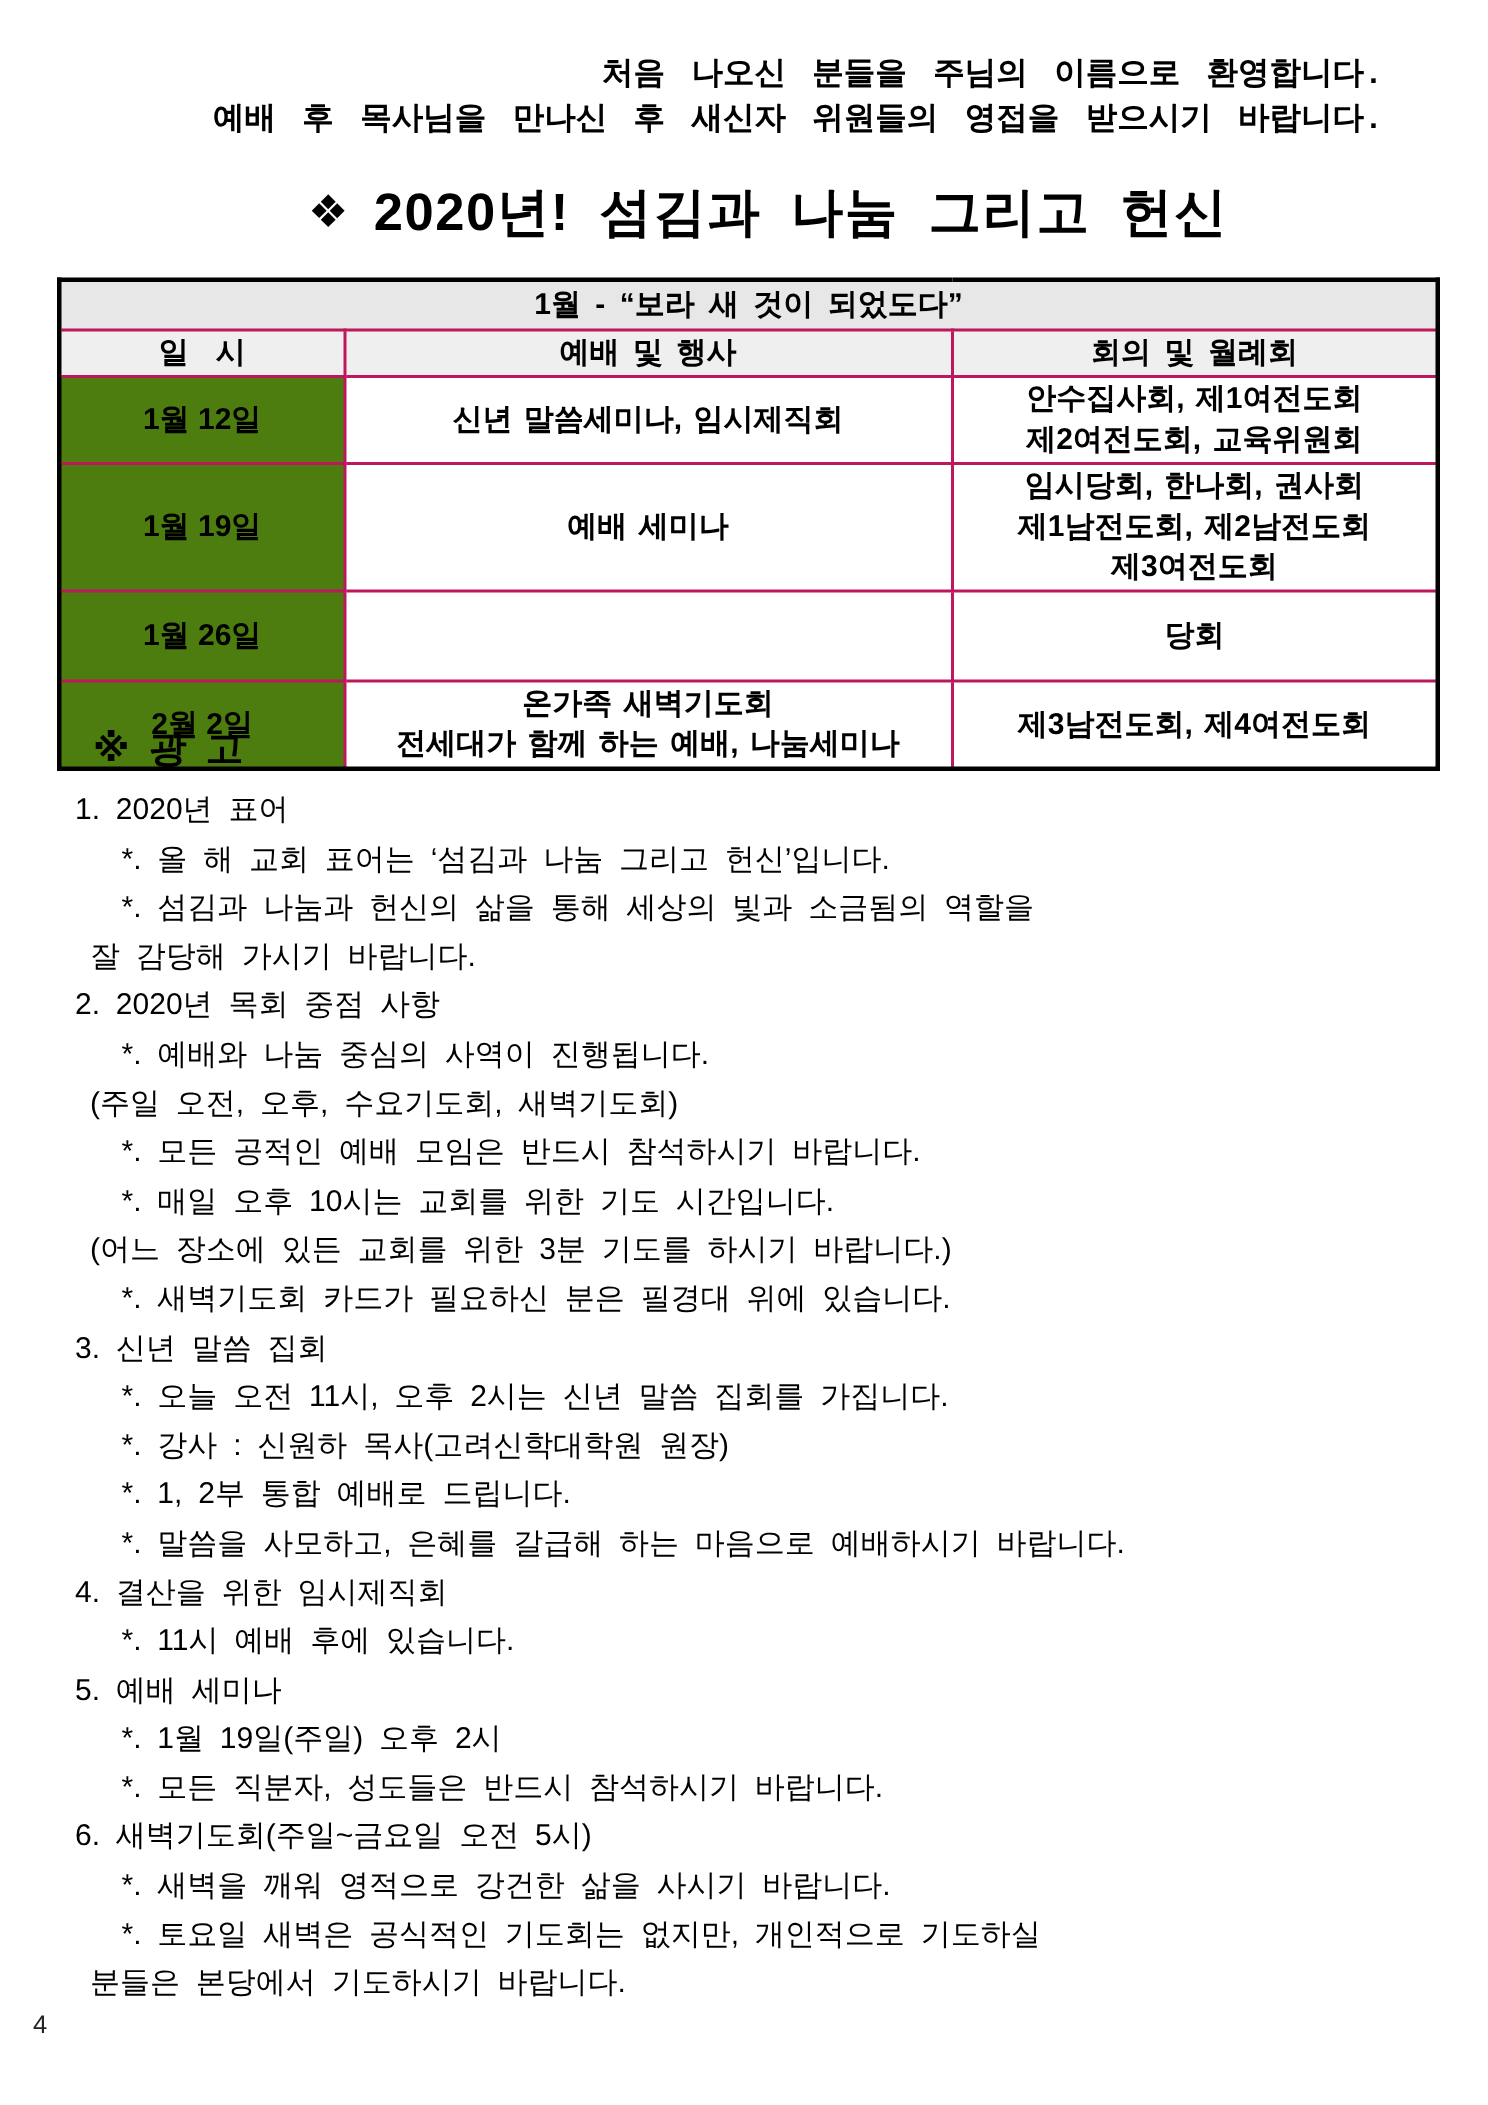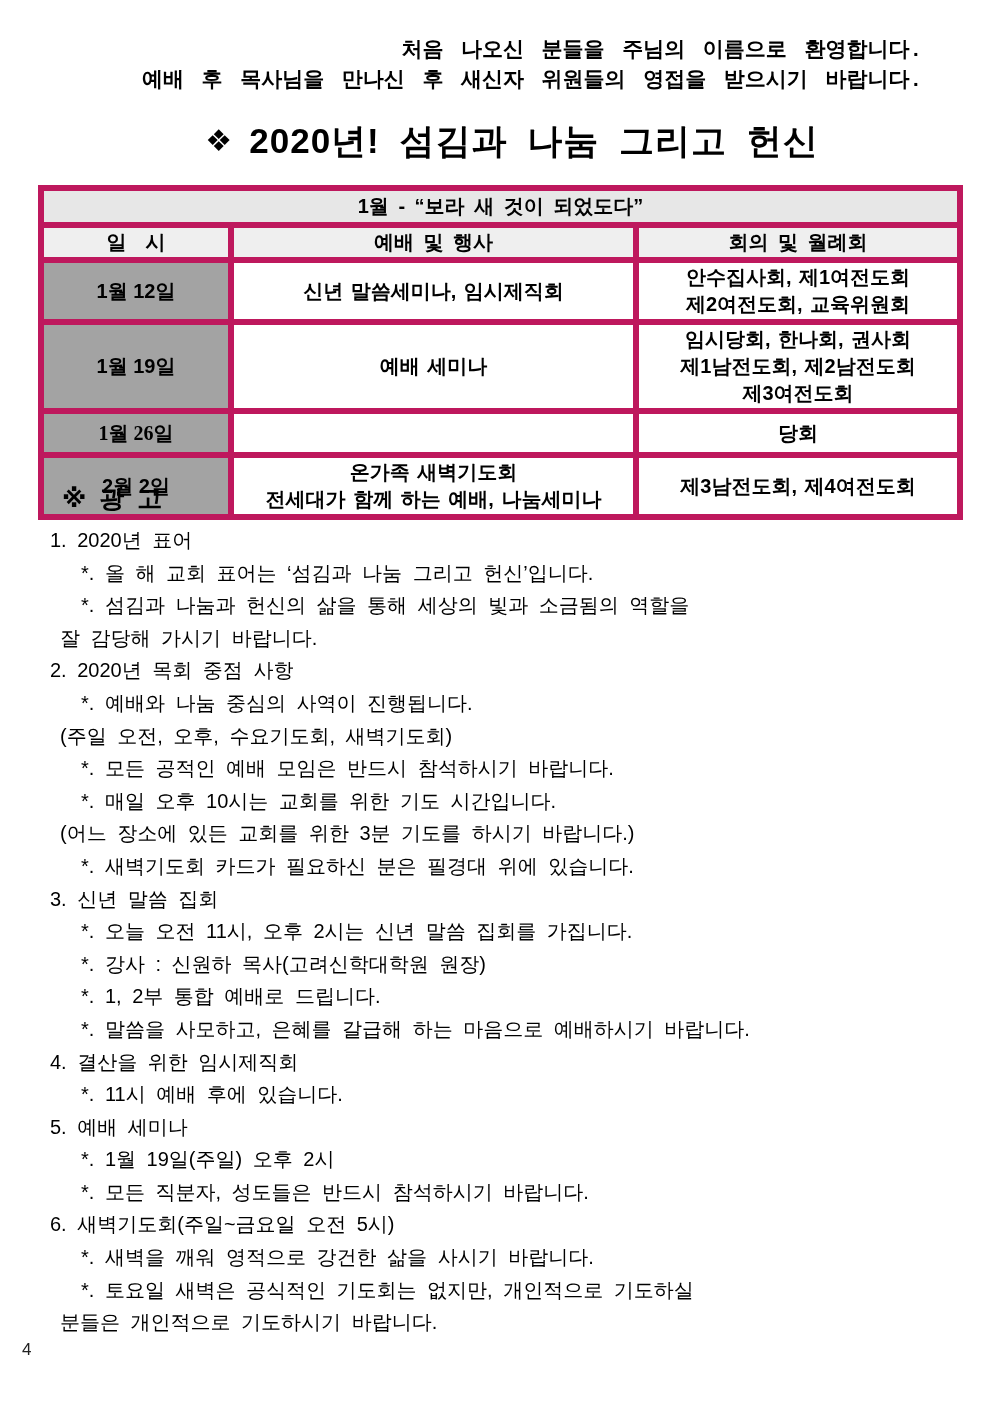--- a/index.html
+++ b/index.html
@@ -25,35 +25,35 @@
   }
   .main-title .diamond { font-size:30px; margin-right:16px; position:relative; top:-2px; }
 
   
   table.schedule {
     position:absolute; top:185px; left:38px; width:919px;
     border-collapse:collapse; table-layout:fixed;
     border:3px solid #000;
   }
   table.schedule td, table.schedule th {
-    border:6px solid #be185d;
+    border:2px solid #be185d;
     text-align:center; vertical-align:middle;
     padding:1px 4px; white-space:pre-wrap;
     font-size:20px; line-height:27px;
   }
   .t-title td {
     background:#e7e7e7; font-size:22px; font-weight:700;
     height:29px; line-height:28px; word-spacing:4px;
   }
   .t-head th {
-    background:#efefef; font-weight:700; height:27px; word-spacing:4px;
+    background:#efefef; font-weight:700; height:27px; word-spacing:4px;font-family:Liberation Serif, serif;
   }
-  td.date-cell { background:#a3a3a3; font-weight:600; }
+  td.date-cell { background:#4d7c0f; font-weight:600; }
   td.event-cell, td.meeting-cell { background:#ffffff; font-weight:600; word-spacing:2px; }
-  tr.r1 { height:56px; } tr.r2 { height:72px; } tr.r3 { height:44px;font-family:Liberation Serif, serif; } tr.r4 { height:50px; }
+  tr.r1 { height:56px; } tr.r2 { height:72px; } tr.r3 { height:60px; } tr.r4 { height:50px; }
 
   
   .ann-heading {
     position:absolute; top:482px; left:62px;
     font-size:25px; font-weight:700; word-spacing:6px;
   }
   .ann-list {
     position:absolute; top:524px; left:12px; width:965px;
     font-size:20px; word-spacing:5px;
   }
@@ -144,16 +144,16 @@
   <div class="line lvl1">*. 1, 2부 통합 예배로 드립니다.</div>
   <div class="line lvl1">*. 말씀을 사모하고, 은혜를 갈급해 하는 마음으로 예배하시기 바랍니다.</div>
   <div class="line lvl0">4. 결산을 위한 임시제직회</div>
   <div class="line lvl1">*. 11시 예배 후에 있습니다.</div>
   <div class="line lvl0">5. 예배 세미나</div>
   <div class="line lvl1">*. 1월 19일(주일) 오후 2시</div>
   <div class="line lvl1">*. 모든 직분자, 성도들은 반드시 참석하시기 바랍니다.</div>
   <div class="line lvl0">6. 새벽기도회(주일~금요일 오전 5시)</div>
   <div class="line lvl1">*. 새벽을 깨워 영적으로 강건한 삶을 사시기 바랍니다.</div>
   <div class="line lvl1">*. 토요일 새벽은 공식적인 기도회는 없지만, 개인적으로 기도하실</div>
-  <div class="line lvl2">분들은 개인적으로 기도하시기 바랍니다.</div>
+  <div class="line lvl2">분들은 본당에서 기도하시기 바랍니다.</div>
 </div>
 
 <div class="page-number">4</div>
 
 </body></html>

